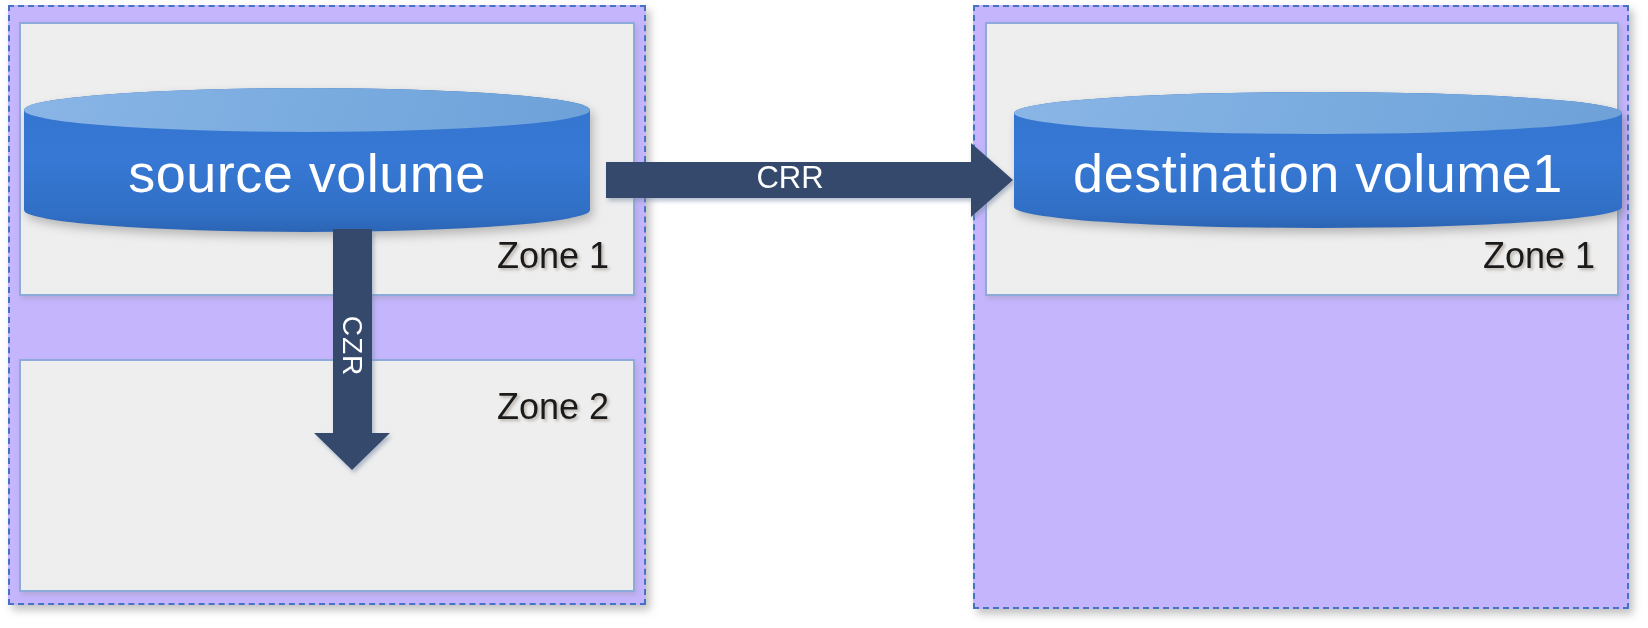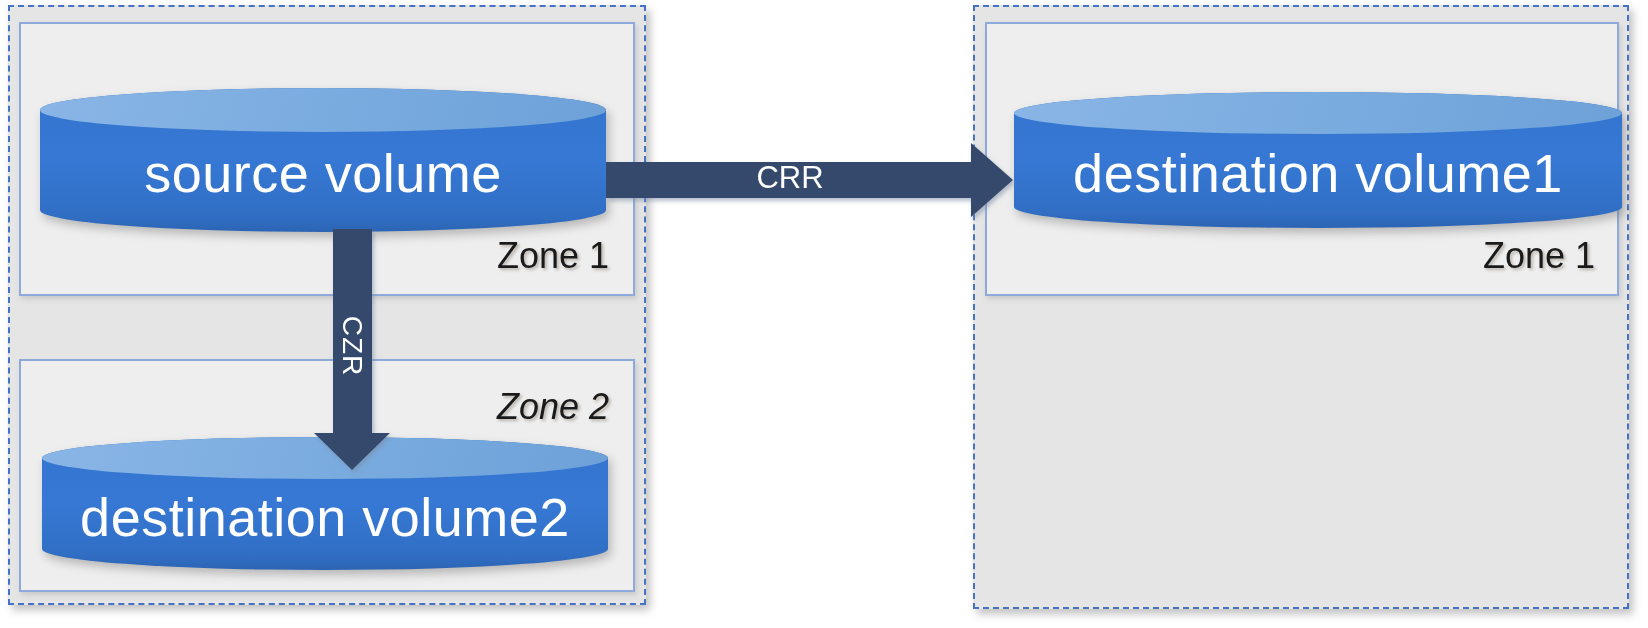--- a/index.html
+++ b/index.html
@@ -12,21 +12,21 @@
     position: relative;
     width: 1648px;
     height: 628px;
     background: #ffffff;
     overflow: hidden;
   }
 
   
   .region {
     position: absolute;
-    background: #e5e5e5;
+    background: #c4b5fd;
     border: 2px dashed #4472c4;
     box-sizing: border-box;
     box-shadow: 4px 5px 8px rgba(120,120,120,0.45);
   }
   #region-a { left: 8px;   top: 5px; width: 638px; height: 600px; }
   #region-b { left: 973px; top: 5px; width: 656px; height: 604px; }
 
   .zone {
     position: absolute;
     background: #eeeeee;
@@ -51,21 +51,21 @@
 
   .zone-label {
     position: absolute;
     font-size: 36px;
     line-height: 40px;
     color: #1a1a1a;
     text-shadow: 2px 2px 3px rgba(90,70,50,0.35);
     white-space: nowrap;
   }
   #zone-a1 .zone-label { right: 24px; bottom: 18px; }
-  #zone-a2 .zone-label { right: 24px; top: 26px; font-style: italic; }
+  #zone-a2 .zone-label { right: 24px; top: 26px; }
   #zone-b1 .zone-label { right: 22px; bottom: 18px; }
 
   
   .cylinder {
     position: absolute;
     filter: drop-shadow(3px 5px 5px rgba(100,100,100,0.40));
   }
   .cyl-body {
     position: absolute;
     left: 0; right: 0; top: 0; bottom: 0;
@@ -86,21 +86,21 @@
     align-items: center;
     justify-content: center;
     padding-top: 26px;
     box-sizing: border-box;
     color: #ffffff;
     font-size: 54px;
     font-weight: 300;
     letter-spacing: 0.5px;
     white-space: nowrap;
   }
-  #cyl-source { left: 40px;   top: 88px;  width: 566px; height: 144px; }
+  #cyl-source { left: 24px;   top: 88px;  width: 566px; height: 144px; }
   #cyl-dest2  { left: 42px;   top: 437px; width: 566px; height: 133px; }
   #cyl-dest1  { left: 1014px; top: 92px;  width: 566px; height: 136px; padding-left: 42px; }
   #cyl-dest2 .cyl-top, #cyl-dest1 .cyl-top { height: 42px; }
   #cyl-dest2 .cyl-body, #cyl-dest1 .cyl-body { border-radius: 50% / 21px; }
 
   
   #arrows-overlay {
     position: absolute;
     left: 0; top: 0;
     width: 1648px;
@@ -151,25 +151,20 @@
       <div class="zone-label">Zone 1</div>
     </div>
   </div>
 
   <div class="cylinder" id="cyl-source">
     <div class="cyl-body"></div>
     <div class="cyl-top"></div>
     <div class="cyl-label">source volume</div>
   </div>
 
-  <div class="cylinder" id="cyl-dest2">
-    <div class="cyl-body"></div>
-    <div class="cyl-top"></div>
-    <div class="cyl-label">destination volume2</div>
-  </div>
 
   <div class="cylinder" id="cyl-dest1">
     <div class="cyl-body"></div>
     <div class="cyl-top"></div>
     <div class="cyl-label">destination volume1</div>
   </div>
 
   <svg id="arrows-overlay" viewBox="0 0 1648 628" xmlns="http://www.w3.org/2000/svg">
     <defs>
       <filter id="arrow-shadow" x="-20%" y="-20%" width="140%" height="140%">

